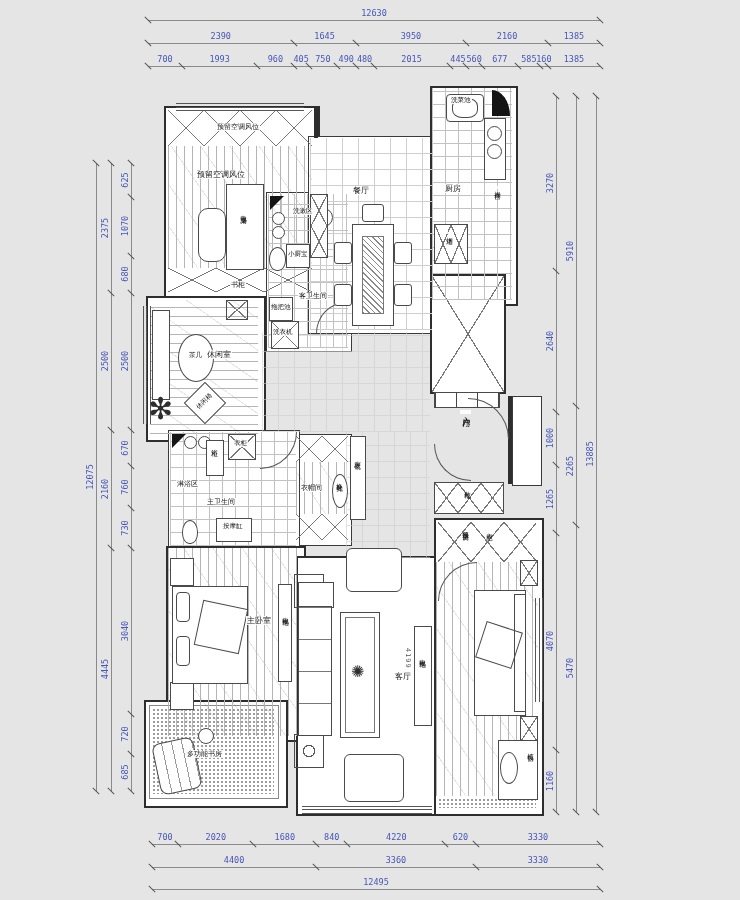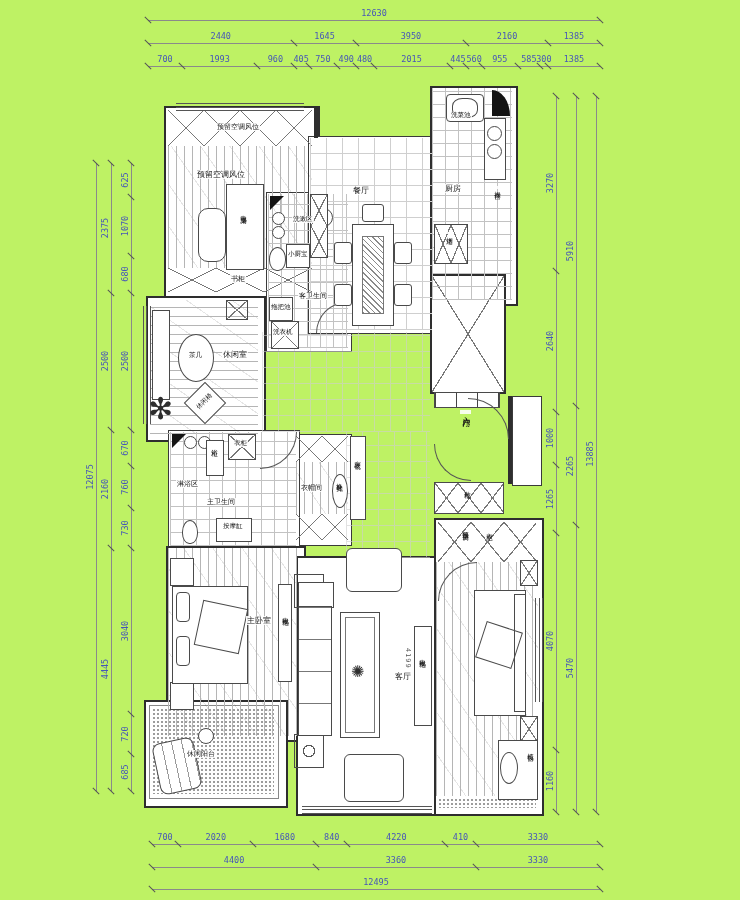--- a/index.html
+++ b/index.html
@@ -1,16 +1,16 @@
 <!DOCTYPE html>
 <html><head>
 <meta charset="utf-8">
 <style>
   html,body{margin:0;padding:0}
-  .canvas{position:relative;width:740px;height:900px;background:#bef264;font-family:"DejaVu Sans",sans-serif;overflow:hidden}
+  .canvas{position:relative;width:740px;height:900px;background:#e5e5e5;font-family:"DejaVu Sans",sans-serif;overflow:hidden}
   .a{position:absolute}
   .dim-chain{position:absolute}
   .dim-line{position:absolute;background:#8a8a8a}
   .dim-tick{position:absolute;width:9px;height:1px;background:#555}
   .dim-label{position:absolute;font:8.5px/1 "DejaVu Sans Mono",monospace;color:#4656b8;white-space:nowrap}
   .rm{position:absolute;background:#fff;border:2px solid #2e2e2e}
   .rmi{position:absolute;background:#fff;border:1px solid #3a3a3a}
   .bx{position:absolute;background:#fff;border:1px solid #4a4a4a}
   .bxt{position:absolute;background:transparent;border:1px solid #4a4a4a}
   .crc{position:absolute;background:#fff;border:1px solid #4a4a4a;border-radius:50%}
@@ -50,21 +50,21 @@
       <div class="dim-label" style="left: 226px; top: -3px; transform: translate(-50%, -100%);">12630</div>
     </div>
   <div class="dim-chain" style="left: 148px; top: 43px; width: 452px; height: 0px;">
       <div class="dim-line" style="width: 452px; height: 1px;"></div>
       <div class="dim-tick" style="left: 0px; top: 0px; transform: translate(-50%, -50%) rotate(45deg);"></div>
       <div class="dim-tick" style="left: 145.515px; top: 0px; transform: translate(-50%, -50%) rotate(45deg);"></div>
       <div class="dim-tick" style="left: 207.528px; top: 0px; transform: translate(-50%, -50%) rotate(45deg);"></div>
       <div class="dim-tick" style="left: 318.36px; top: 0px; transform: translate(-50%, -50%) rotate(45deg);"></div>
       <div class="dim-tick" style="left: 399.788px; top: 0px; transform: translate(-50%, -50%) rotate(45deg);"></div>
       <div class="dim-tick" style="left: 452px; top: 0px; transform: translate(-50%, -50%) rotate(45deg);"></div>
-      <div class="dim-label" style="left: 72.7573px; top: -3px; transform: translate(-50%, -100%);">2440</div>
+      <div class="dim-label" style="left: 72.7573px; top: -3px; transform: translate(-50%, -100%);">2390</div>
       <div class="dim-label" style="left: 176.521px; top: -3px; transform: translate(-50%, -100%);">1645</div>
       <div class="dim-label" style="left: 262.944px; top: -3px; transform: translate(-50%, -100%);">3950</div>
       <div class="dim-label" style="left: 359.074px; top: -3px; transform: translate(-50%, -100%);">2160</div>
       <div class="dim-label" style="left: 425.894px; top: -3px; transform: translate(-50%, -100%);">1385</div>
     </div>
   <div class="dim-chain" style="left: 148px; top: 66px; width: 452px; height: 0px;">
       <div class="dim-line" style="width: 452px; height: 1px;"></div>
       <div class="dim-tick" style="left: 0px; top: 0px; transform: translate(-50%, -50%) rotate(45deg);"></div>
       <div class="dim-tick" style="left: 33.9283px; top: 0px; transform: translate(-50%, -50%) rotate(45deg);"></div>
       <div class="dim-tick" style="left: 109.324px; top: 0px; transform: translate(-50%, -50%) rotate(45deg);"></div>
@@ -83,41 +83,41 @@
       <div class="dim-label" style="left: 16.9641px; top: -3px; transform: translate(-50%, -100%);">700</div>
       <div class="dim-label" style="left: 71.6264px; top: -3px; transform: translate(-50%, -100%);">1993</div>
       <div class="dim-label" style="left: 127.42px; top: -3px; transform: translate(-50%, -100%);">960</div>
       <div class="dim-label" style="left: 153.148px; top: -3px; transform: translate(-50%, -100%);">405</div>
       <div class="dim-label" style="left: 174.919px; top: -3px; transform: translate(-50%, -100%);">750</div>
       <div class="dim-label" style="left: 198.292px; top: -3px; transform: translate(-50%, -100%);">490</div>
       <div class="dim-label" style="left: 216.575px; top: -3px; transform: translate(-50%, -100%);">480</div>
       <div class="dim-label" style="left: 263.604px; top: -3px; transform: translate(-50%, -100%);">2015</div>
       <div class="dim-label" style="left: 309.972px; top: -3px; transform: translate(-50%, -100%);">445</div>
       <div class="dim-label" style="left: 326.088px; top: -3px; transform: translate(-50%, -100%);">560</div>
-      <div class="dim-label" style="left: 351.817px; top: -3px; transform: translate(-50%, -100%);">955</div>
+      <div class="dim-label" style="left: 351.817px; top: -3px; transform: translate(-50%, -100%);">677</div>
       <div class="dim-label" style="left: 380.845px; top: -3px; transform: translate(-50%, -100%);">585</div>
-      <div class="dim-label" style="left: 395.83px; top: -3px; transform: translate(-50%, -100%);">300</div>
+      <div class="dim-label" style="left: 395.83px; top: -3px; transform: translate(-50%, -100%);">160</div>
       <div class="dim-label" style="left: 425.894px; top: -3px; transform: translate(-50%, -100%);">1385</div>
     </div>
   <div class="dim-chain" style="left: 152px; top: 844px; width: 448px; height: 0px;">
       <div class="dim-line" style="width: 448px; height: 1px;"></div>
       <div class="dim-tick" style="left: 0px; top: 0px; transform: translate(-50%, -50%) rotate(45deg);"></div>
       <div class="dim-tick" style="left: 26.1116px; top: 0px; transform: translate(-50%, -50%) rotate(45deg);"></div>
       <div class="dim-tick" style="left: 101.462px; top: 0px; transform: translate(-50%, -50%) rotate(45deg);"></div>
       <div class="dim-tick" style="left: 164.13px; top: 0px; transform: translate(-50%, -50%) rotate(45deg);"></div>
       <div class="dim-tick" style="left: 195.464px; top: 0px; transform: translate(-50%, -50%) rotate(45deg);"></div>
       <div class="dim-tick" style="left: 293.196px; top: 0px; transform: translate(-50%, -50%) rotate(45deg);"></div>
       <div class="dim-tick" style="left: 323.784px; top: 0px; transform: translate(-50%, -50%) rotate(45deg);"></div>
       <div class="dim-tick" style="left: 448px; top: 0px; transform: translate(-50%, -50%) rotate(45deg);"></div>
       <div class="dim-label" style="left: 13.0558px; top: -3px; transform: translate(-50%, -100%);">700</div>
       <div class="dim-label" style="left: 63.7868px; top: -3px; transform: translate(-50%, -100%);">2020</div>
       <div class="dim-label" style="left: 132.796px; top: -3px; transform: translate(-50%, -100%);">1680</div>
       <div class="dim-label" style="left: 179.797px; top: -3px; transform: translate(-50%, -100%);">840</div>
       <div class="dim-label" style="left: 244.33px; top: -3px; transform: translate(-50%, -100%);">4220</div>
-      <div class="dim-label" style="left: 308.49px; top: -3px; transform: translate(-50%, -100%);">410</div>
+      <div class="dim-label" style="left: 308.49px; top: -3px; transform: translate(-50%, -100%);">620</div>
       <div class="dim-label" style="left: 385.892px; top: -3px; transform: translate(-50%, -100%);">3330</div>
     </div>
   <div class="dim-chain" style="left: 152px; top: 867px; width: 448px; height: 0px;">
       <div class="dim-line" style="width: 448px; height: 1px;"></div>
       <div class="dim-tick" style="left: 0px; top: 0px; transform: translate(-50%, -50%) rotate(45deg);"></div>
       <div class="dim-tick" style="left: 164.13px; top: 0px; transform: translate(-50%, -50%) rotate(45deg);"></div>
       <div class="dim-tick" style="left: 323.784px; top: 0px; transform: translate(-50%, -50%) rotate(45deg);"></div>
       <div class="dim-tick" style="left: 448px; top: 0px; transform: translate(-50%, -50%) rotate(45deg);"></div>
       <div class="dim-label" style="left: 82.0649px; top: -3px; transform: translate(-50%, -100%);">4400</div>
       <div class="dim-label" style="left: 243.957px; top: -3px; transform: translate(-50%, -100%);">3360</div>
@@ -325,47 +325,47 @@
   <div class="bx" style="left:514px;top:594px;width:10px;height:116px"></div>
   <div class="bxt" style="left:480px;top:626px;width:36px;height:36px;transform:rotate(18deg)"></div>
   <div class="bx xh" style="left:520px;top:560px;width:16px;height:24px"></div>
   <div class="bx xh" style="left:520px;top:716px;width:16px;height:24px"></div>
   <div class="bx" style="left:498px;top:740px;width:38px;height:58px"></div>
   <div class="bx" style="left:500px;top:752px;width:16px;height:30px;border-radius:50%"></div>
 
   <div class="lbl" style="left:216px;top:123px;font-size:7px">预留空调风位</div>
   <div class="lbl" style="left:196px;top:170px">预留空调风位</div>
   <div class="lbl v s6" style="left:238px;top:210px">电脑桌</div>
-  <div class="lbl s7" style="left:230px;top:275px">书柜</div>
-  <div class="lbl" style="left:222px;top:350px">休闲室</div>
+  <div class="lbl s7" style="left:230px;top:281px">书柜</div>
+  <div class="lbl" style="left:206px;top:350px">休闲室</div>
   <div class="lbl s6" style="left:188px;top:352px">茶几</div>
   <div class="lbl s6" style="left:194px;top:398px;transform:rotate(-45deg)">休闲椅</div>
-  <div class="lbl s6" style="left:292px;top:216px">洗漱区</div>
+  <div class="lbl s6" style="left:292px;top:208px">洗漱区</div>
   <div class="lbl s6" style="left:287px;top:251px">小厨宝</div>
   <div class="lbl s7" style="left:298px;top:292px">客卫生间</div>
   <div class="lbl s6" style="left:270px;top:304px">拖把池</div>
   <div class="lbl s6" style="left:272px;top:329px">洗衣机</div>
   <div class="lbl" style="left:352px;top:186px">餐厅</div>
   <div class="lbl" style="left:444px;top:184px">厨房</div>
-  <div class="lbl s6" style="left:450px;top:112px">洗菜池</div>
+  <div class="lbl s6" style="left:450px;top:97px">洗菜池</div>
   <div class="lbl v s6" style="left:492px;top:186px">操作台</div>
   <div class="lbl v s6" style="left:444px;top:232px">烟道</div>
   <div class="lbl v" style="left:460px;top:410px">入户门厅</div>
   <div class="lbl v s6" style="left:462px;top:486px">鞋柜</div>
   <div class="lbl s7" style="left:300px;top:484px">衣帽间</div>
   <div class="lbl v s6" style="left:352px;top:456px">穿衣镜</div>
   <div class="lbl v s6" style="left:334px;top:478px;background:none">换鞋凳</div>
   <div class="lbl s7" style="left:176px;top:480px">淋浴区</div>
   <div class="lbl s7" style="left:206px;top:498px">主卫生间</div>
   <div class="lbl v s6" style="left:209px;top:444px;background:none">浴柜</div>
   <div class="lbl s6" style="left:233px;top:440px">衣柜</div>
   <div class="lbl s6" style="left:222px;top:523px">按摩缸</div>
   <div class="lbl" style="left:246px;top:616px">主卧室</div>
   <div class="lbl v s6" style="left:280px;top:612px;background:none">电视柜</div>
   <div class="lbl" style="left:394px;top:672px">客厅</div>
   <div class="lbl v s6" style="left:417px;top:654px;background:none">电视柜</div>
   <div class="lbl v s6" style="left:403px;top:648px;color:#555">4199</div>
-  <div class="lbl s7" style="left:186px;top:750px">休闲阳台</div>
+  <div class="lbl s7" style="left:186px;top:750px">多功能书房</div>
   <div class="lbl v s6" style="left:460px;top:526px;background:none">预留空调</div>
   <div class="lbl v s6" style="left:484px;top:528px;background:none">衣柜</div>
   <div class="lbl v s6" style="left:525px;top:748px;background:none">梳妆台</div>
 
 </div>
 
 </body></html>

